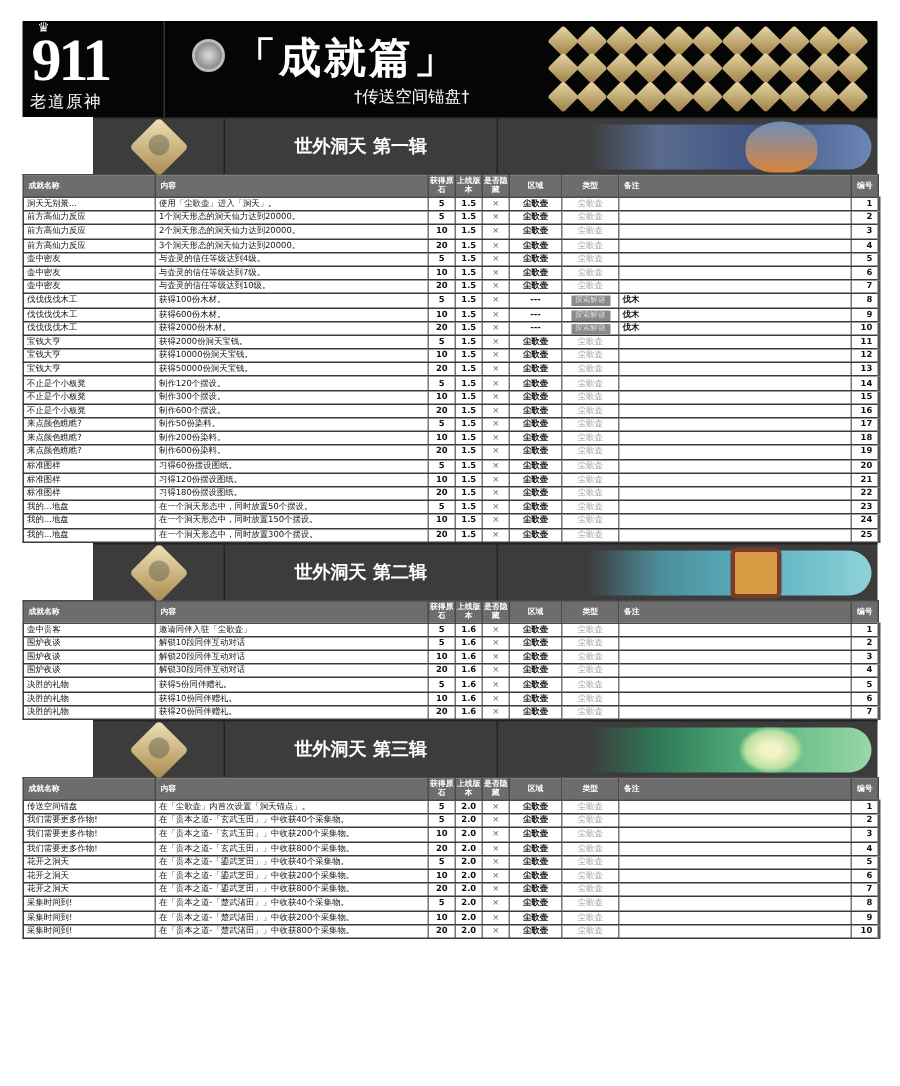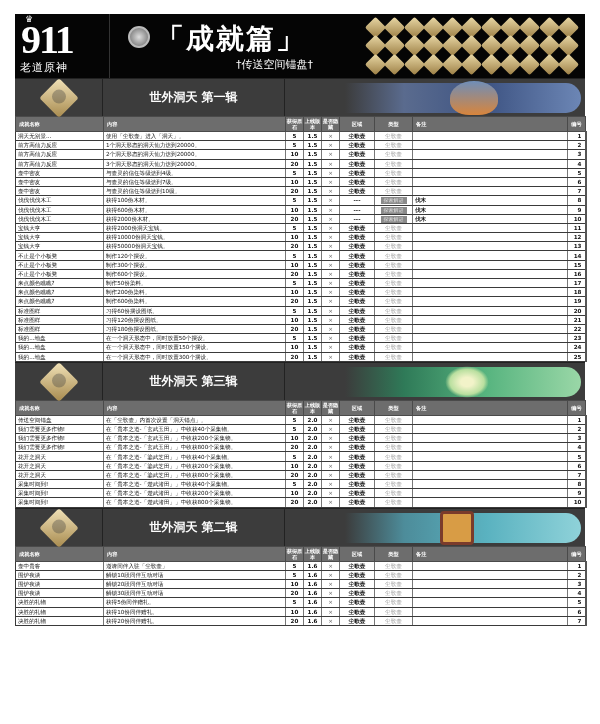--- a/index.html
+++ b/index.html
@@ -15,21 +15,21 @@
   .logo-crown { position: absolute; left: 10px; top: 0px; color: #fff; font-size: 9px; }
   .logo-sub { position: absolute; left: 5px; bottom: 3px; color: #fff; font-size: 11px; font-family: Liberation Serif, serif; letter-spacing: 1px; text-align: center; }
   .title-block { width: 215px; position: relative; }
   .emblem { position: absolute; left: 18px; top: 12px; width: 22px; height: 22px; border-radius: 50%; border: 2px solid #bbb; background: radial-gradient(#ddd, #666); }
   .title { position: absolute; left: 46px; top: 6px; color: #fff; font-size: 28px; font-weight: bold; letter-spacing: 2px; font-family: "DejaVu Serif", serif; }
   .subtitle { position: absolute; right: 12px; bottom: 6px; color: #fff; font-size: 11px; }
   .icon-grid { flex: 1; display: grid; grid-template-columns: repeat(11, 1fr); grid-template-rows: repeat(3, 1fr); padding: 5px 8px 5px 42px; gap: 2px; }
   .ach-icon { width: 15px; height: 15px; transform: rotate(45deg); background: linear-gradient(135deg, #e9d8a6, #9c7f45); margin: auto; border-radius: 2px; }
 
   
-  .sec-head { height: 38px; background: #3c3c3c; display: flex; position: relative; border-top: 1px solid #222; }
+  .sec-head { height: 38px; background: #3c3c3c; display: flex; position: relative; border-top: 1px solid #222; margin-left: 47px; }
   .sec-icon-cell { width: 88px; border-right: 1px solid #222; position: relative; }
   .teapot { position: absolute; left: 30px; top: 5px; width: 28px; height: 28px; transform: rotate(45deg); background: linear-gradient(135deg, #f1e2b8, #a78a4e); border-radius: 3px; }
   .teapot::after { content: ""; position: absolute; left: 6px; top: 6px; width: 14px; height: 14px; border-radius: 50%; background: #3c3c3c; opacity: .35; }
   .sec-title-cell { width: 182px; border-right: 1px solid #222; color: #fff; font-weight: bold; font-size: 12px; display: flex; align-items: center; justify-content: center; }
   .sec-art { flex: 1; position: relative; overflow: hidden; }
   .sec-art .pill { position: absolute; right: 4px; top: 4px; bottom: 3px; left: 60px; border-radius: 0 30px 30px 0; }
   .art-1 .pill { background: linear-gradient(90deg, rgba(60,60,60,0) 0%, #5a6b8e 25%, #3e5483 60%, #6c86b5 100%); }
   .art-2 .pill { background: linear-gradient(90deg, rgba(60,60,60,0) 0%, #4d8c9a 25%, #5ab2c0 60%, #8fd2d9 100%); }
   .art-3 .pill { background: linear-gradient(90deg, rgba(60,60,60,0) 0%, #2f7a58 25%, #57b47f 60%, #9ad7a7 100%); }
   .art-mascot { position: absolute; left: 165px; top: 2px; width: 48px; height: 34px; border-radius: 50% 50% 40% 40%; background: linear-gradient(#6f8eb8, #d8853c); }
@@ -422,20 +422,138 @@
             </tr>
           </tbody>
     </table>
   </div>
 
   <div class="section">
     <div class="sec-head">
       <div class="sec-icon-cell">
         <span class="teapot"></span>
       </div>
+      <div class="sec-title-cell">世外洞天 第二辑</div>
+      <div class="sec-art art-2">
+        <div class="pill"></div>
+        <div class="art-fig art-lantern"></div>
+      </div>
+    </div>
+    <table>
+      <colgroup>
+        <col class="c-name">
+            <col class="c-content">
+            <col class="c-gem">
+            <col class="c-ver">
+            <col class="c-hid">
+        <col class="c-area">
+            <col class="c-type">
+            <col class="c-note">
+            <col class="c-num">
+      </colgroup>
+      <thead>
+            <tr>
+              <th class="l">成就名称</th>
+              <th class="l">内容</th>
+              <th>获得原石</th>
+              <th>上线版本</th>
+              <th>是否隐藏</th>
+              <th>区域</th>
+              <th>类型</th>
+              <th class="l">备注</th>
+              <th>编号</th>
+            </tr>
+          </thead>
+      <tbody>
+            <tr>
+              <td class="name">壶中贵客</td>
+              <td class="content">邀请同伴入驻「尘歌壶」</td>
+              <td class="c">5</td>
+              <td class="c">1.6</td>
+              <td class="hid">×</td>
+              <td class="area">尘歌壶</td>
+              <td class="type">尘歌壶</td>
+              <td class="note"></td>
+              <td class="num">1</td>
+            </tr>
+            <tr>
+              <td class="name">围炉夜谈</td>
+              <td class="content">解锁10段同伴互动对话</td>
+              <td class="c">5</td>
+              <td class="c">1.6</td>
+              <td class="hid">×</td>
+              <td class="area">尘歌壶</td>
+              <td class="type">尘歌壶</td>
+              <td class="note"></td>
+              <td class="num">2</td>
+            </tr>
+            <tr>
+              <td class="name">围炉夜谈</td>
+              <td class="content">解锁20段同伴互动对话</td>
+              <td class="c">10</td>
+              <td class="c">1.6</td>
+              <td class="hid">×</td>
+              <td class="area">尘歌壶</td>
+              <td class="type">尘歌壶</td>
+              <td class="note"></td>
+              <td class="num">3</td>
+            </tr>
+            <tr>
+              <td class="name">围炉夜谈</td>
+              <td class="content">解锁30段同伴互动对话</td>
+              <td class="c">20</td>
+              <td class="c">1.6</td>
+              <td class="hid">×</td>
+              <td class="area">尘歌壶</td>
+              <td class="type">尘歌壶</td>
+              <td class="note"></td>
+              <td class="num">4</td>
+            </tr>
+            <tr>
+              <td class="name">决胜的礼物</td>
+              <td class="content">获得5份同伴赠礼。</td>
+              <td class="c">5</td>
+              <td class="c">1.6</td>
+              <td class="hid">×</td>
+              <td class="area">尘歌壶</td>
+              <td class="type">尘歌壶</td>
+              <td class="note"></td>
+              <td class="num">5</td>
+            </tr>
+            <tr>
+              <td class="name">决胜的礼物</td>
+              <td class="content">获得10份同伴赠礼。</td>
+              <td class="c">10</td>
+              <td class="c">1.6</td>
+              <td class="hid">×</td>
+              <td class="area">尘歌壶</td>
+              <td class="type">尘歌壶</td>
+              <td class="note"></td>
+              <td class="num">6</td>
+            </tr>
+            <tr>
+              <td class="name">决胜的礼物</td>
+              <td class="content">获得20份同伴赠礼。</td>
+              <td class="c">20</td>
+              <td class="c">1.6</td>
+              <td class="hid">×</td>
+              <td class="area">尘歌壶</td>
+              <td class="type">尘歌壶</td>
+              <td class="note"></td>
+              <td class="num">7</td>
+            </tr>
+          </tbody>
+    </table>
+  </div>
+
+  <div class="section">
+    <div class="sec-head">
+      <div class="sec-icon-cell">
+        <span class="teapot"></span>
+      </div>
       <div class="sec-title-cell">世外洞天 第三辑</div>
       <div class="sec-art art-3">
         <div class="pill"></div>
         <div class="art-fig art-flower"></div>
       </div>
     </div>
     <table>
       <colgroup>
         <col class="c-name">
             <col class="c-content">
@@ -567,132 +685,14 @@
               <td class="c">2.0</td>
               <td class="hid">×</td>
               <td class="area">尘歌壶</td>
               <td class="type">尘歌壶</td>
               <td class="note"></td>
               <td class="num">10</td>
             </tr>
           </tbody>
     </table>
   </div>
-
-  <div class="section">
-    <div class="sec-head">
-      <div class="sec-icon-cell">
-        <span class="teapot"></span>
-      </div>
-      <div class="sec-title-cell">世外洞天 第二辑</div>
-      <div class="sec-art art-2">
-        <div class="pill"></div>
-        <div class="art-fig art-lantern"></div>
-      </div>
-    </div>
-    <table>
-      <colgroup>
-        <col class="c-name">
-            <col class="c-content">
-            <col class="c-gem">
-            <col class="c-ver">
-            <col class="c-hid">
-        <col class="c-area">
-            <col class="c-type">
-            <col class="c-note">
-            <col class="c-num">
-      </colgroup>
-      <thead>
-            <tr>
-              <th class="l">成就名称</th>
-              <th class="l">内容</th>
-              <th>获得原石</th>
-              <th>上线版本</th>
-              <th>是否隐藏</th>
-              <th>区域</th>
-              <th>类型</th>
-              <th class="l">备注</th>
-              <th>编号</th>
-            </tr>
-          </thead>
-      <tbody>
-            <tr>
-              <td class="name">壶中贵客</td>
-              <td class="content">邀请同伴入驻「尘歌壶」</td>
-              <td class="c">5</td>
-              <td class="c">1.6</td>
-              <td class="hid">×</td>
-              <td class="area">尘歌壶</td>
-              <td class="type">尘歌壶</td>
-              <td class="note"></td>
-              <td class="num">1</td>
-            </tr>
-            <tr>
-              <td class="name">围炉夜谈</td>
-              <td class="content">解锁10段同伴互动对话</td>
-              <td class="c">5</td>
-              <td class="c">1.6</td>
-              <td class="hid">×</td>
-              <td class="area">尘歌壶</td>
-              <td class="type">尘歌壶</td>
-              <td class="note"></td>
-              <td class="num">2</td>
-            </tr>
-            <tr>
-              <td class="name">围炉夜谈</td>
-              <td class="content">解锁20段同伴互动对话</td>
-              <td class="c">10</td>
-              <td class="c">1.6</td>
-              <td class="hid">×</td>
-              <td class="area">尘歌壶</td>
-              <td class="type">尘歌壶</td>
-              <td class="note"></td>
-              <td class="num">3</td>
-            </tr>
-            <tr>
-              <td class="name">围炉夜谈</td>
-              <td class="content">解锁30段同伴互动对话</td>
-              <td class="c">20</td>
-              <td class="c">1.6</td>
-              <td class="hid">×</td>
-              <td class="area">尘歌壶</td>
-              <td class="type">尘歌壶</td>
-              <td class="note"></td>
-              <td class="num">4</td>
-            </tr>
-            <tr>
-              <td class="name">决胜的礼物</td>
-              <td class="content">获得5份同伴赠礼。</td>
-              <td class="c">5</td>
-              <td class="c">1.6</td>
-              <td class="hid">×</td>
-              <td class="area">尘歌壶</td>
-              <td class="type">尘歌壶</td>
-              <td class="note"></td>
-              <td class="num">5</td>
-            </tr>
-            <tr>
-              <td class="name">决胜的礼物</td>
-              <td class="content">获得10份同伴赠礼。</td>
-              <td class="c">10</td>
-              <td class="c">1.6</td>
-              <td class="hid">×</td>
-              <td class="area">尘歌壶</td>
-              <td class="type">尘歌壶</td>
-              <td class="note"></td>
-              <td class="num">6</td>
-            </tr>
-            <tr>
-              <td class="name">决胜的礼物</td>
-              <td class="content">获得20份同伴赠礼。</td>
-              <td class="c">20</td>
-              <td class="c">1.6</td>
-              <td class="hid">×</td>
-              <td class="area">尘歌壶</td>
-              <td class="type">尘歌壶</td>
-              <td class="note"></td>
-              <td class="num">7</td>
-            </tr>
-          </tbody>
-    </table>
-  </div>
 </div>
 </div>
 
 </body></html>

